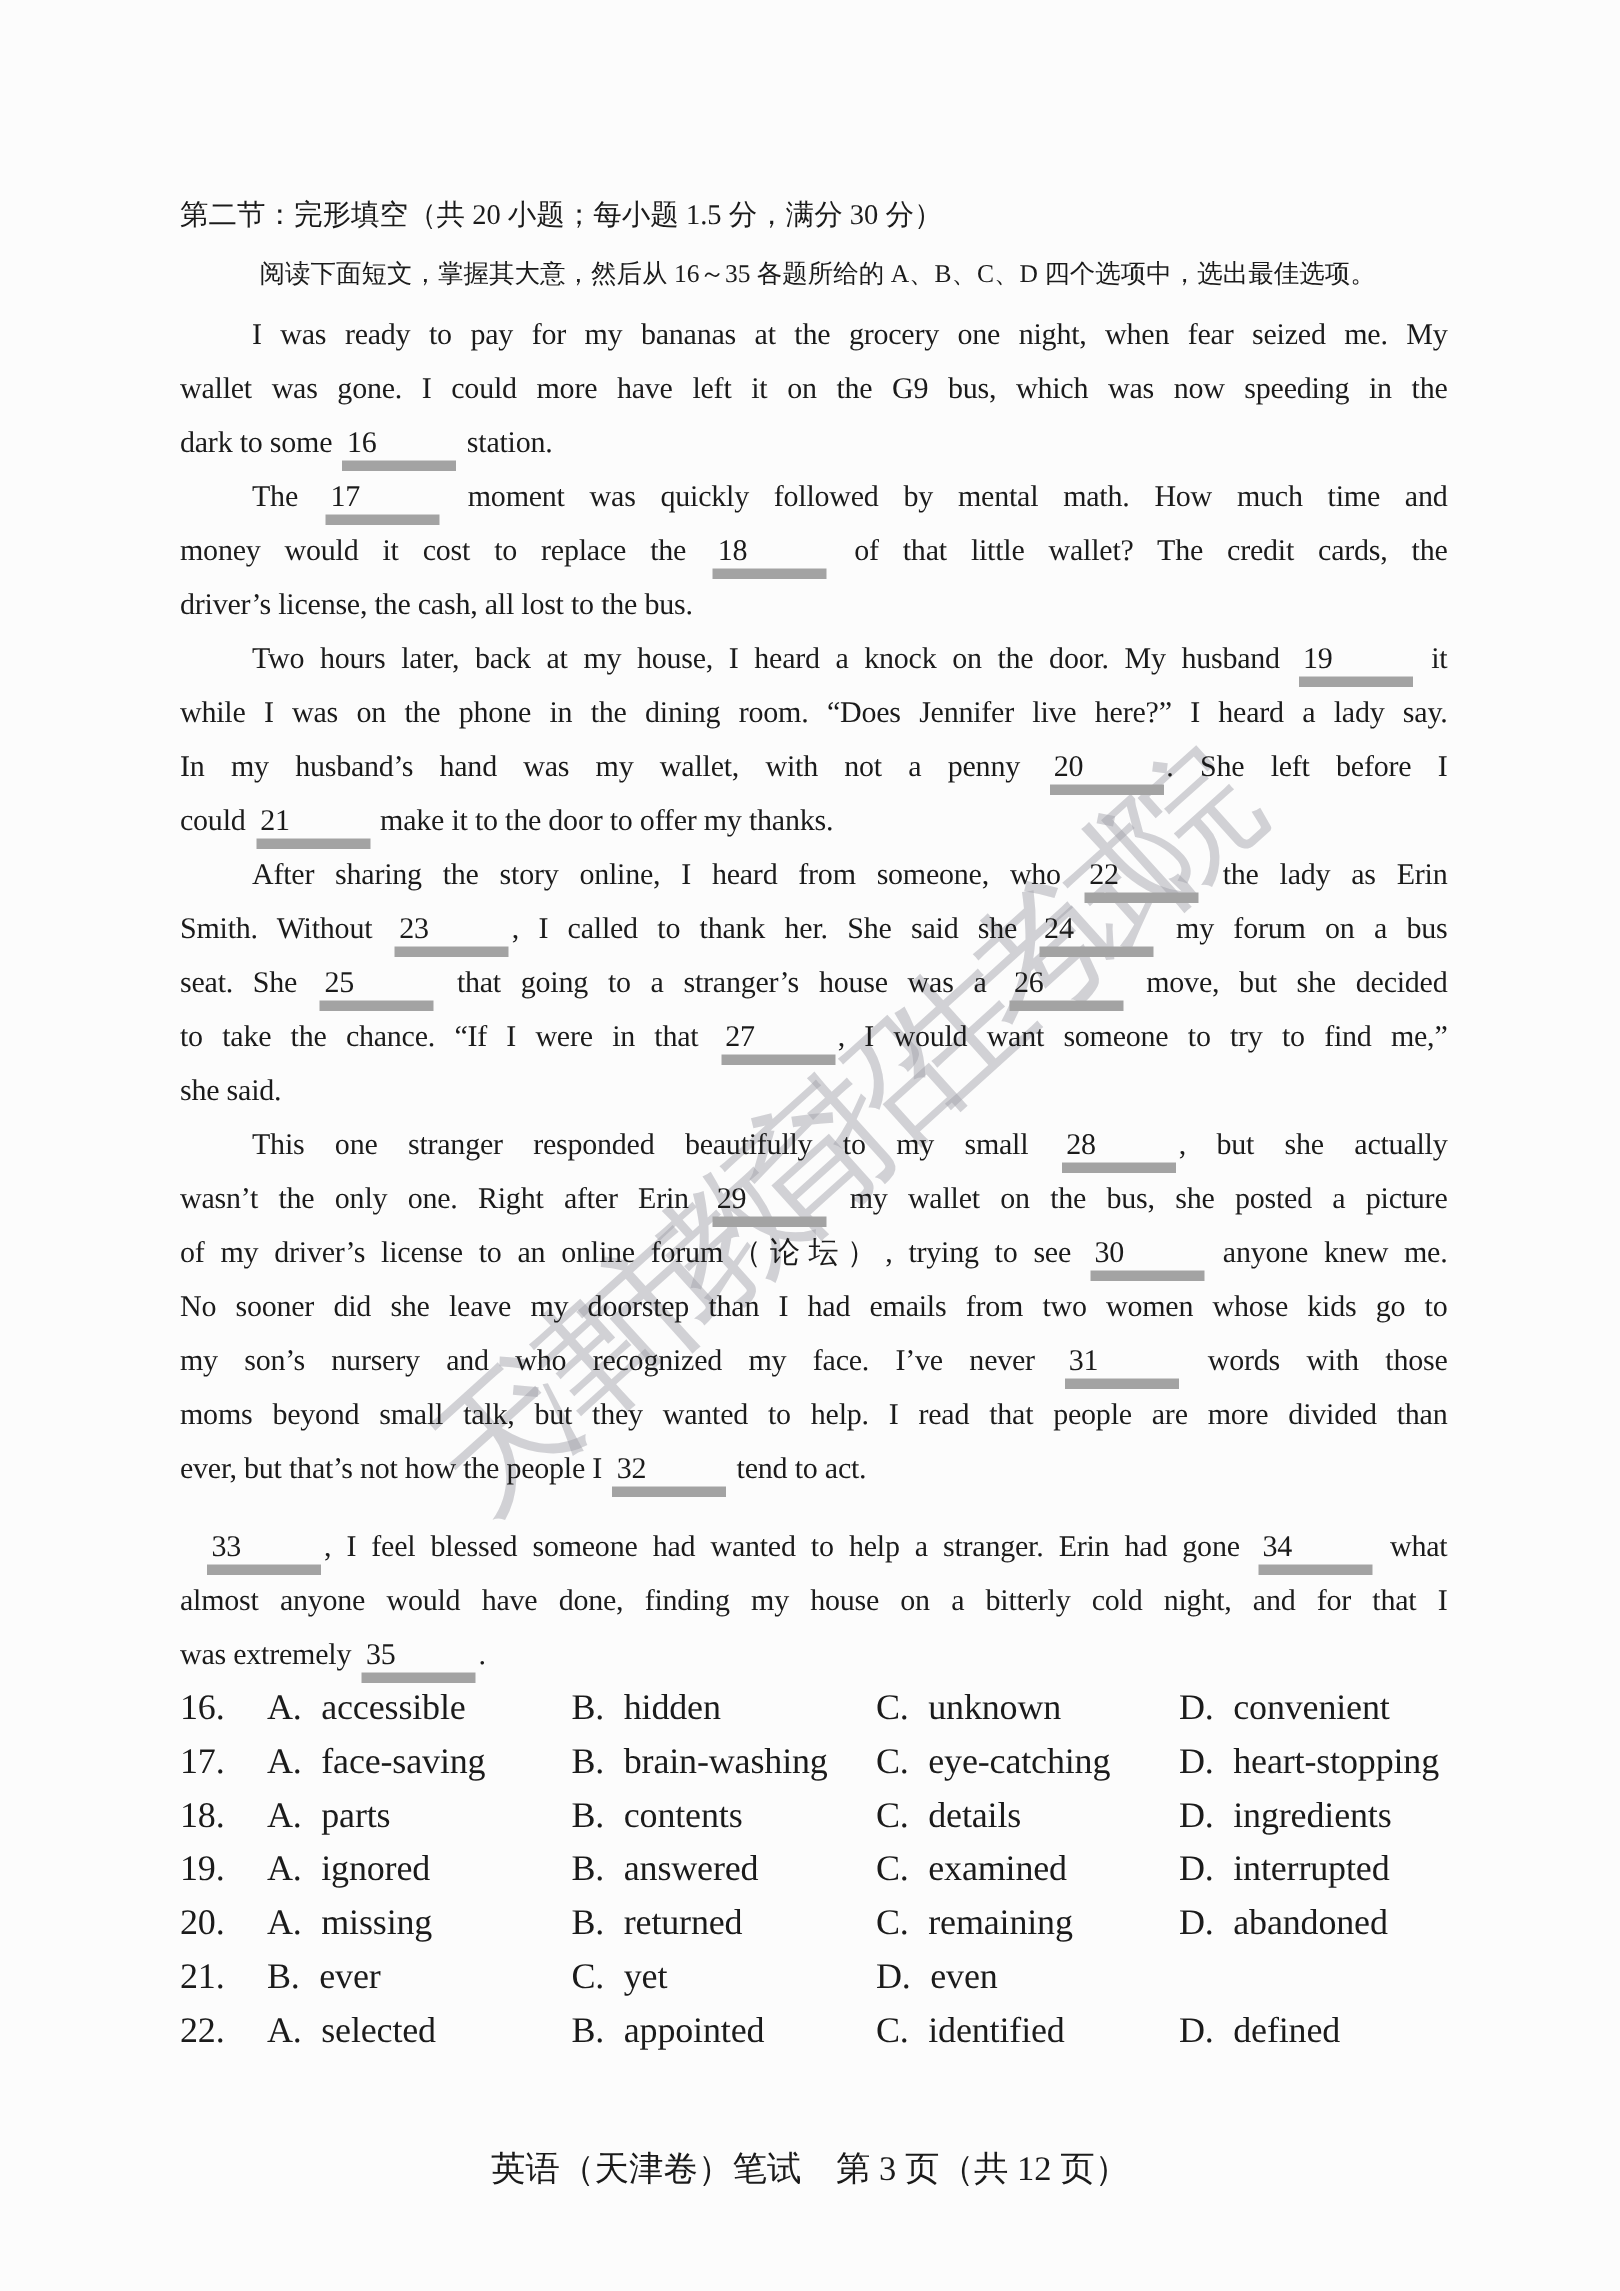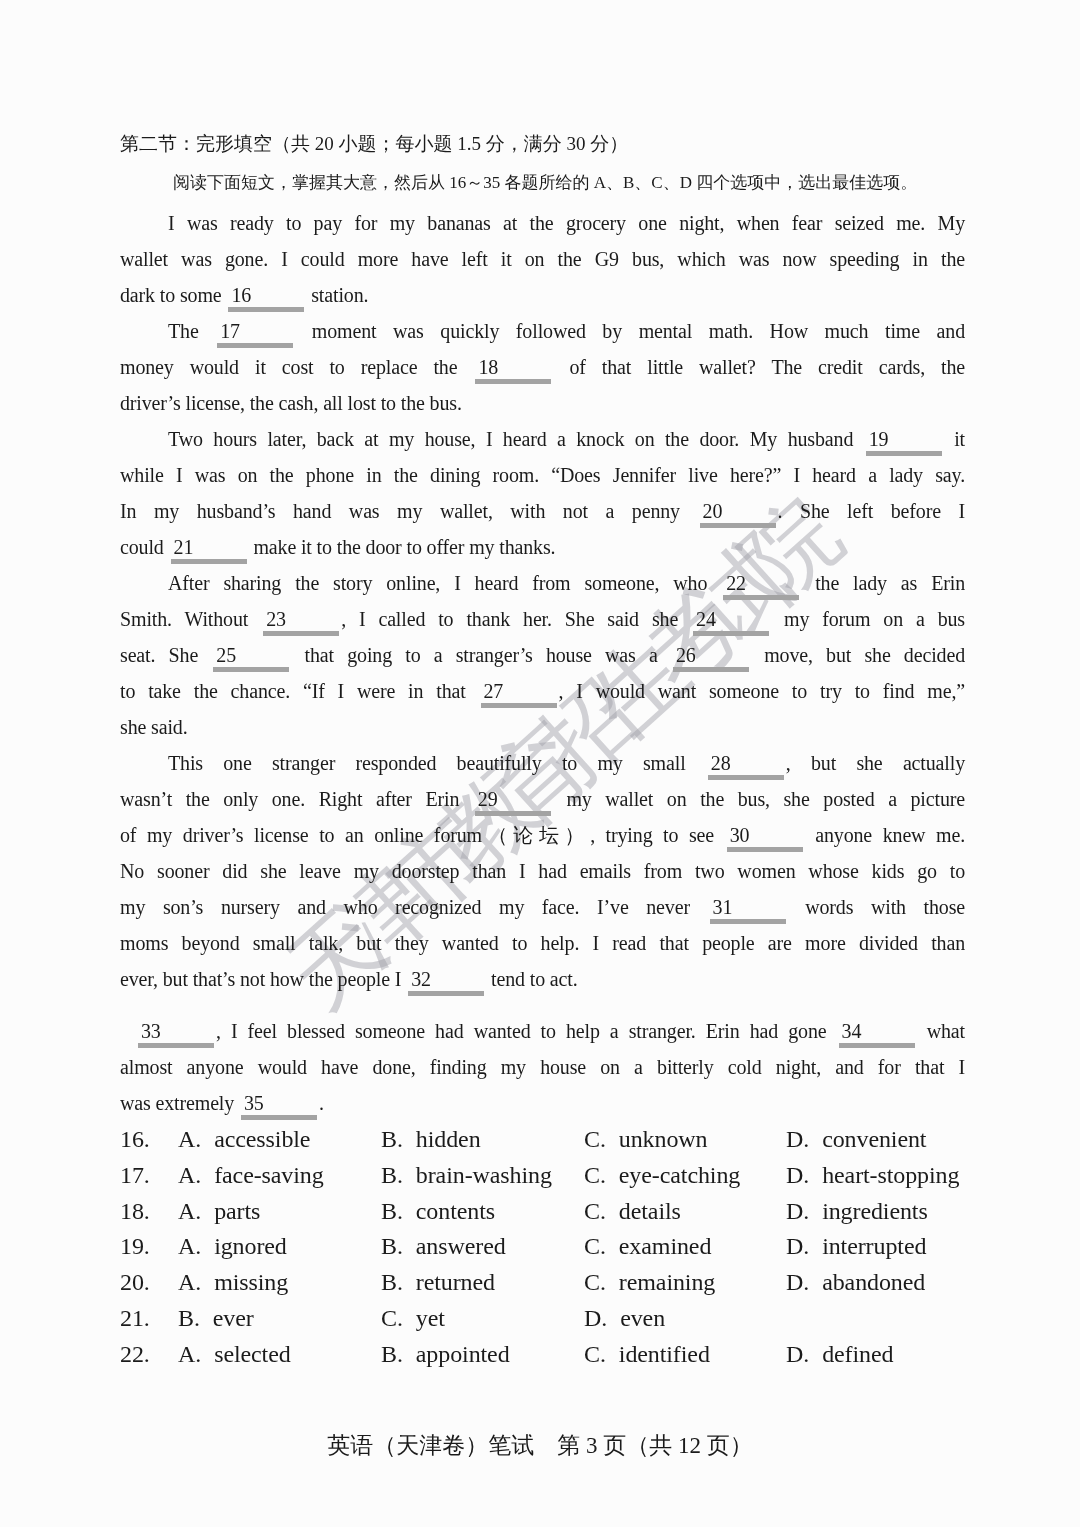--- a/index.html
+++ b/index.html
@@ -46,21 +46,21 @@
   .line.end{text-align-last:left;}
   .line.ind{text-indent:48px;}
   .line.ind-sm{text-indent:16px;margin-top:16px;}
   .blank{
     display:inline-block;
     min-width:70px;
     padding:0 3px 1px 3px;
     margin:0 2px;
     text-align:center;
     text-indent:0;
-    border-bottom:5px solid #a3a3a3;
+    border-bottom:7px solid #a3a3a3;
     line-height:1.1;
     font-size:20px;
   }
   #questions{margin-top:1px;}
   .q-row{
     display:grid;
     grid-template-columns:58px 203px 203px 202px 1fr;
     height:35.8px;line-height:35.8px;
     font-size:24px;letter-spacing:-0.1px;
   }

